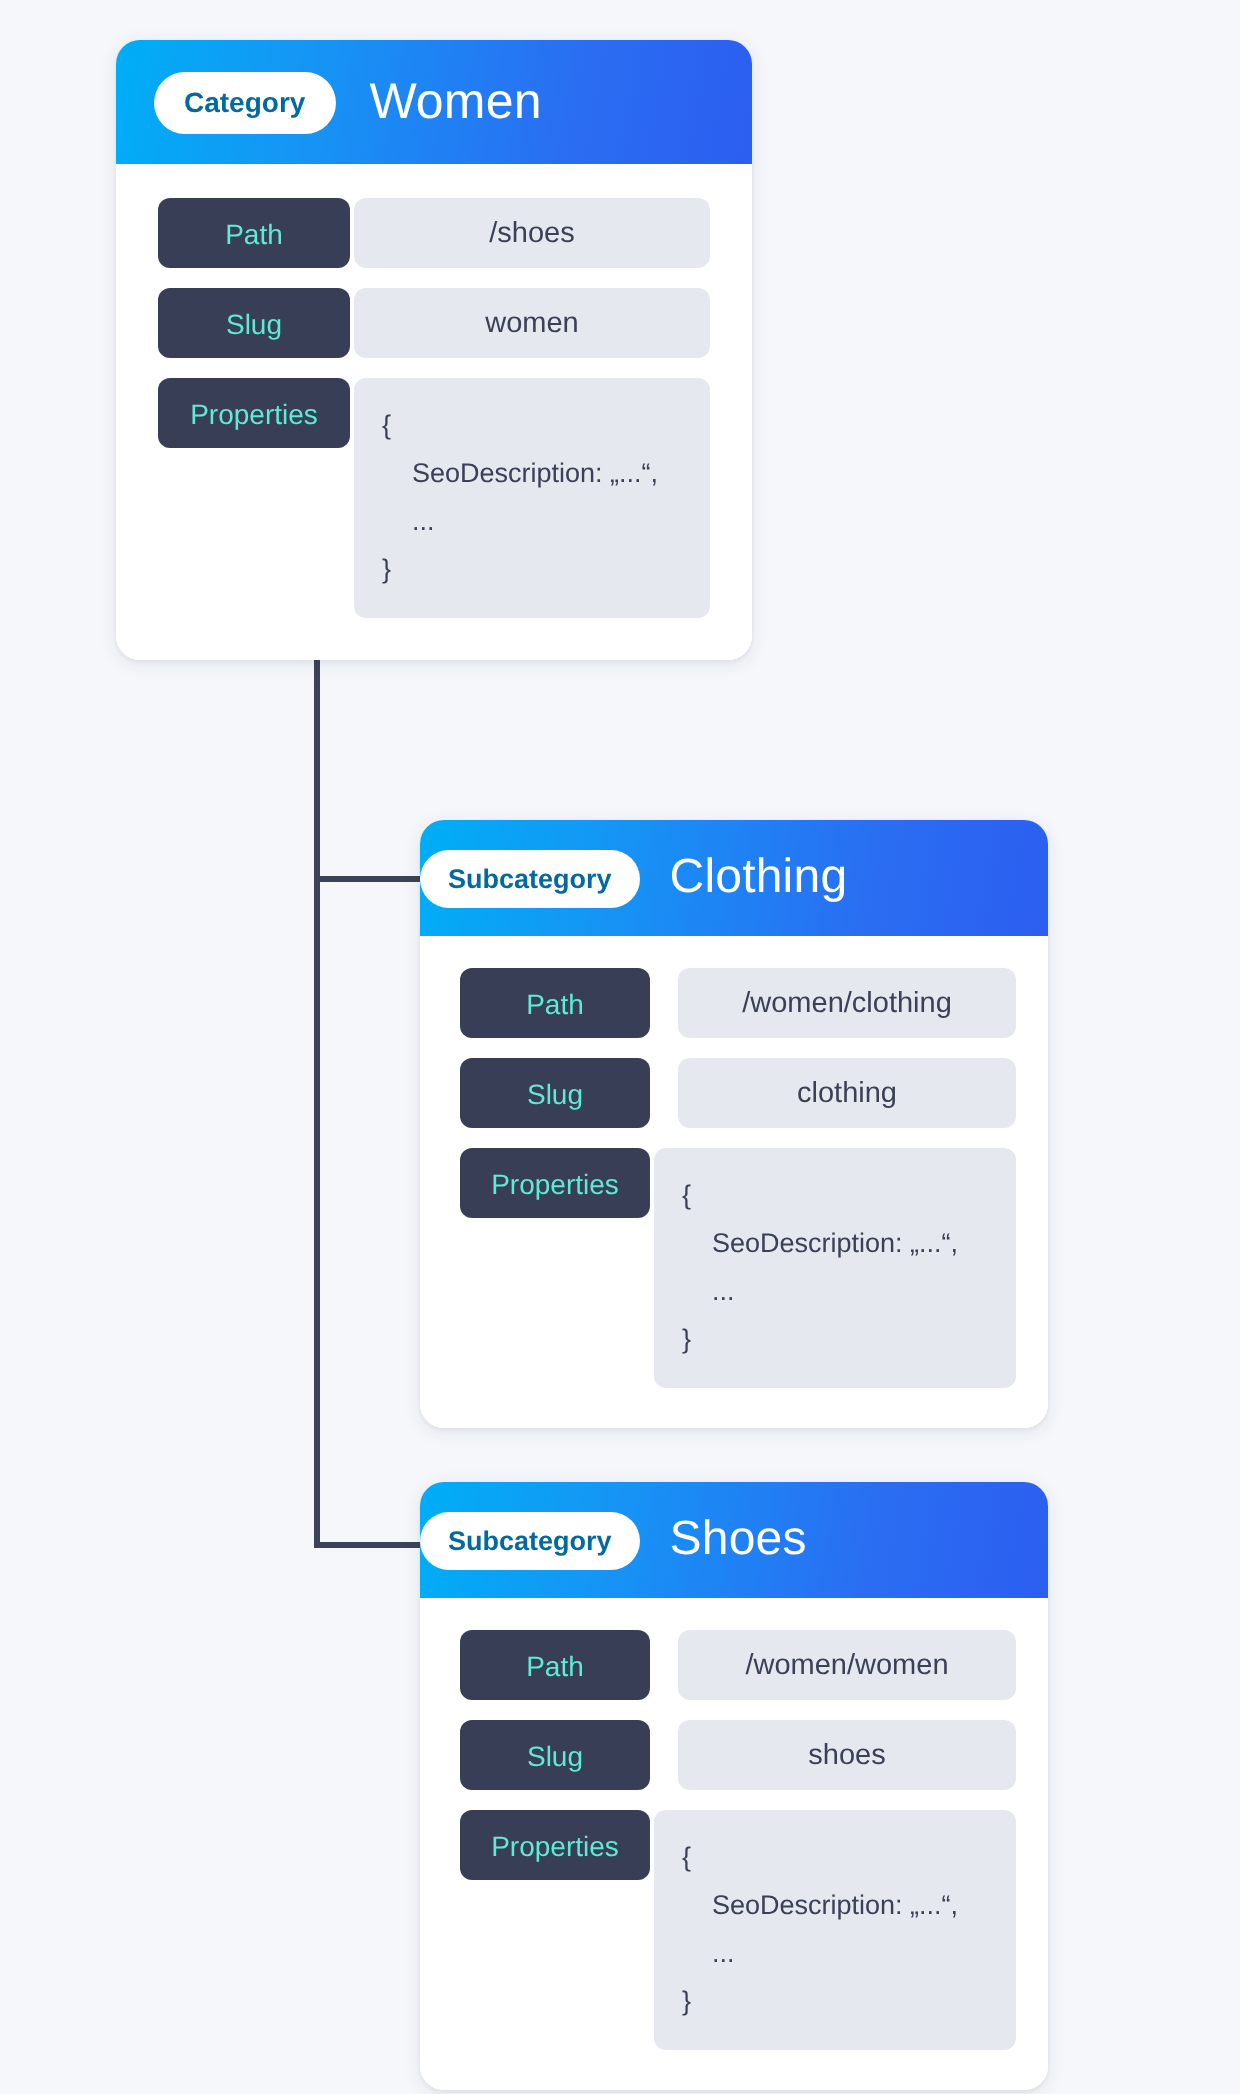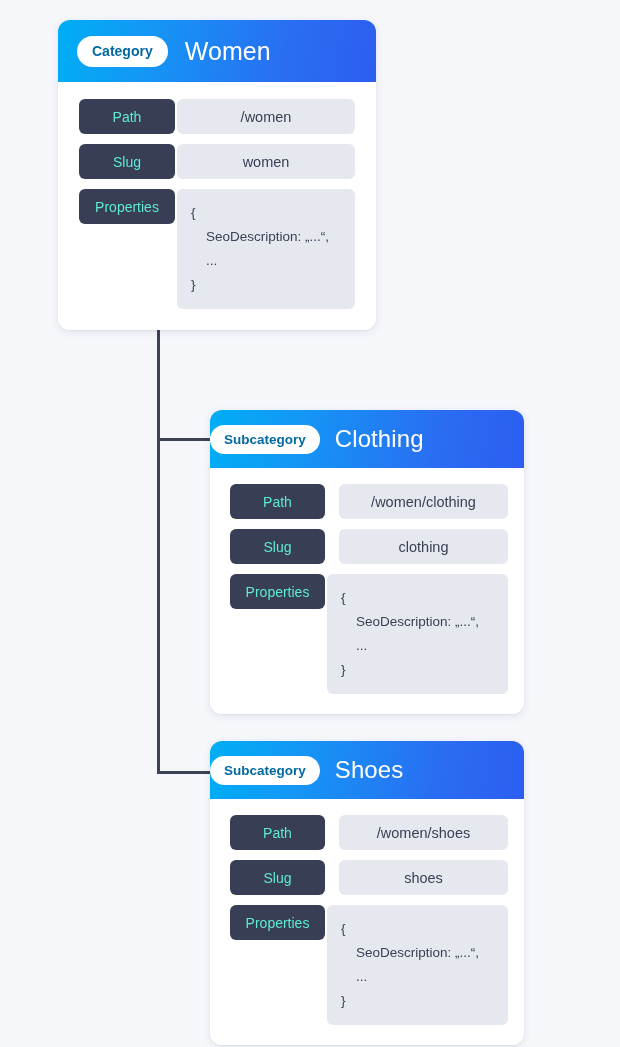--- a/index.html
+++ b/index.html
@@ -153,21 +153,21 @@
 
     <div class="card-header">
       <span class="type-badge">Category</span>
       <span class="node-title">Women</span>
     </div>
 
     <div class="card-body">
 
       <div class="field-row">
         <span class="field-label">Path</span>
-        <span class="field-value">/women</span>
+        <span class="field-value">/shoes</span>
       </div>
 
       <div class="field-row">
         <span class="field-label">Slug</span>
         <span class="field-value">women</span>
       </div>
 
       <div class="field-row">
         <span class="field-label">Properties</span>
         <span class="field-value json">{
@@ -213,21 +213,21 @@
 
     <div class="card-header">
       <span class="type-badge">Subcategory</span>
       <span class="node-title">Shoes</span>
     </div>
 
     <div class="card-body">
 
       <div class="field-row">
         <span class="field-label">Path</span>
-        <span class="field-value">/women/shoes</span>
+        <span class="field-value">/women/women</span>
       </div>
 
       <div class="field-row">
         <span class="field-label">Slug</span>
         <span class="field-value">shoes</span>
       </div>
 
       <div class="field-row">
         <span class="field-label">Properties</span>
         <span class="field-value json">{

